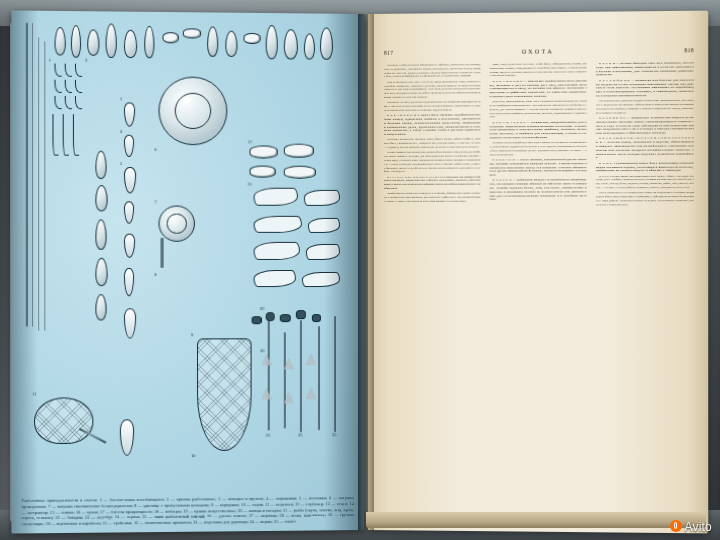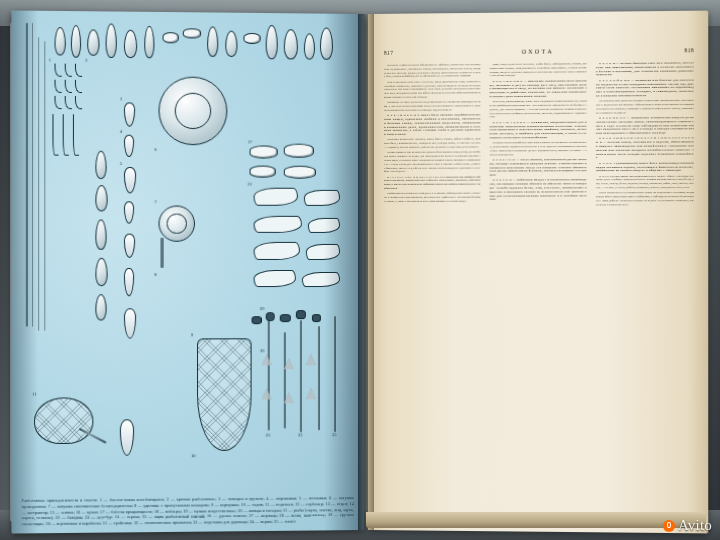--- a/index.html
+++ b/index.html
@@ -287,25 +287,25 @@
     background: linear-gradient(90deg, #8e9aa0, #c4d7de);
     border-radius: 3px 0 0 3px;
   }
 
   
   .watermark {
     position: absolute;
     right: 8px;
     bottom: 6px;
     display: flex;
-    align-items: center;
+    align-items: flex-start;
     gap: 3px;
     color: rgba(255,255,255,.92);
-    font-family: Liberation Serif, serif;
-    font-size: 15px;
+    font-family: Liberation Sans, sans-serif;
+    font-size: 12px;
     letter-spacing: .2px;
     text-shadow: 0 1px 2px rgba(0,0,0,.8);
   }
   .wm-dot {
     width: 12px; height: 12px;
     border-radius: 50%;
     background: #ff6a00;
     display: inline-block;
     position: relative;
   }

